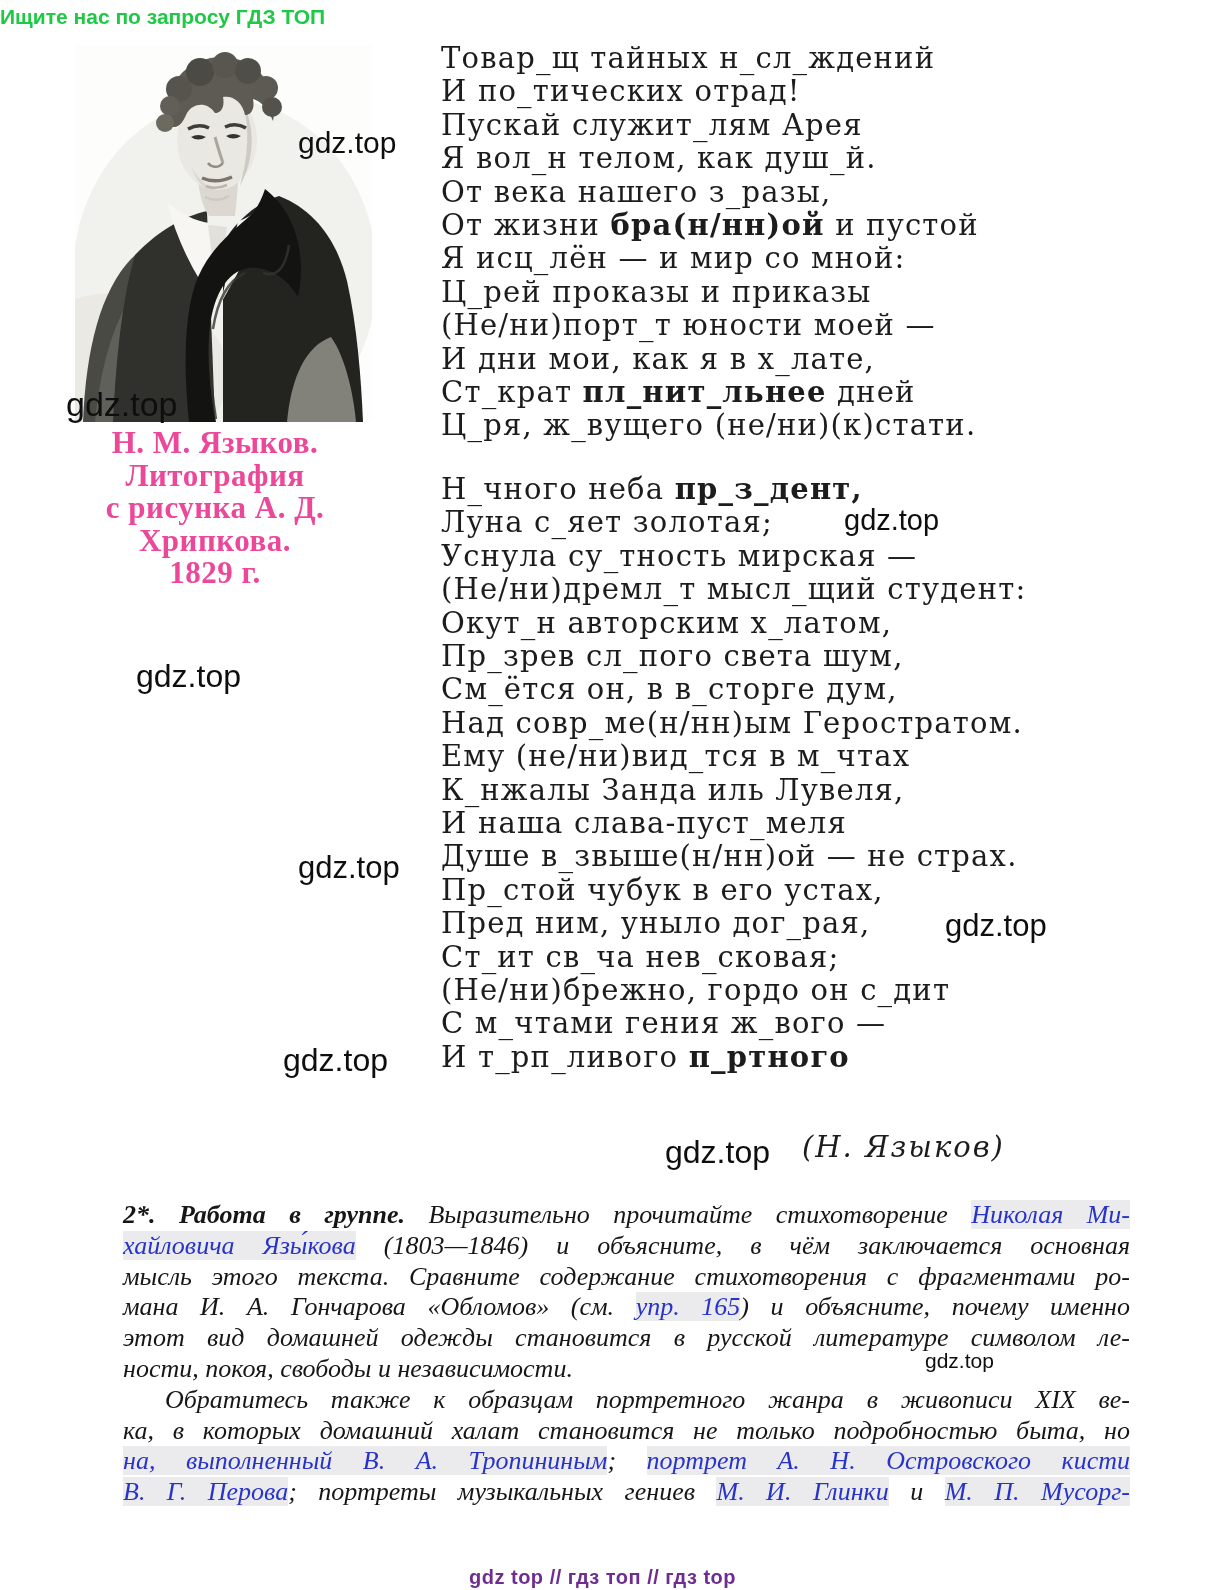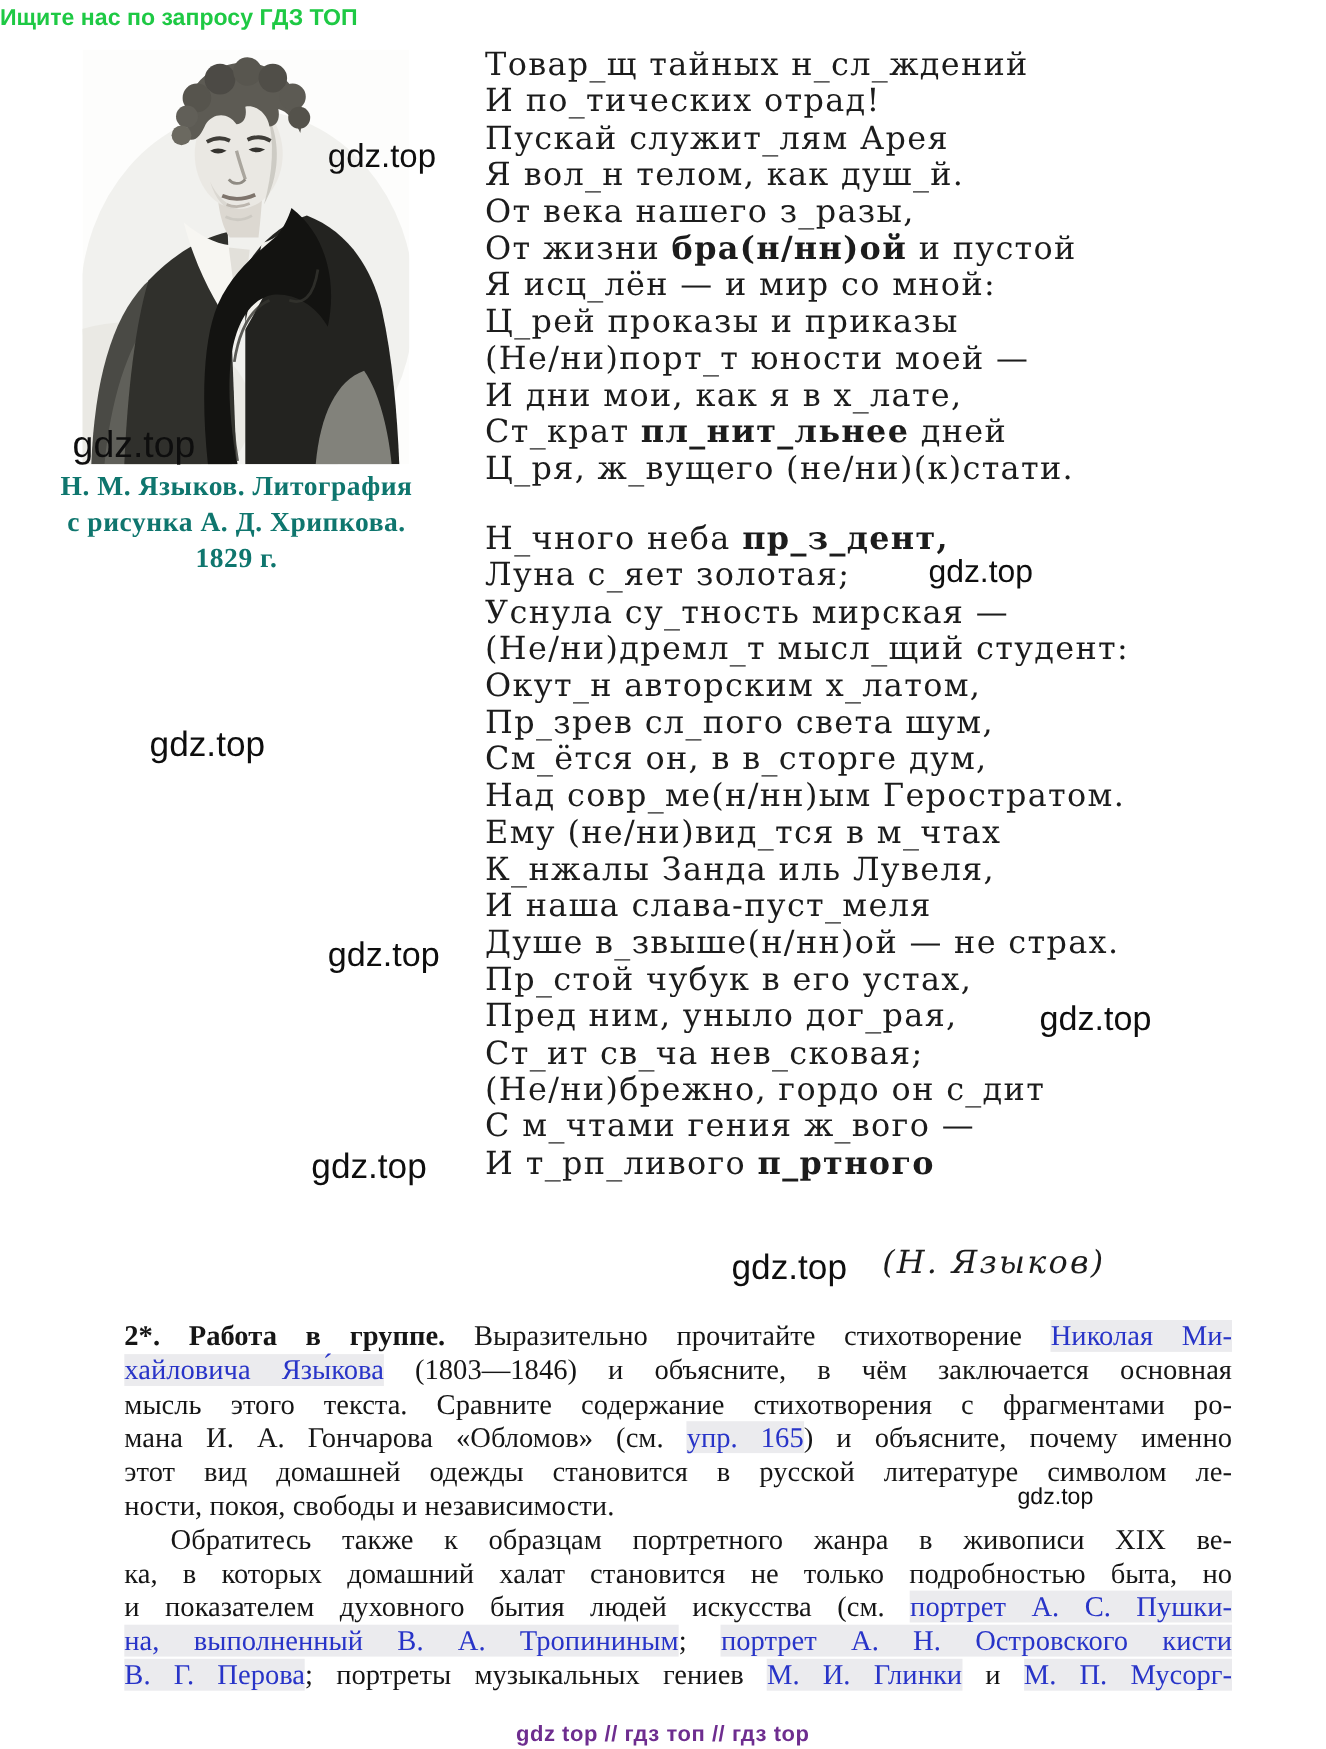--- a/index.html
+++ b/index.html
@@ -19,23 +19,23 @@
     color:var(--banner-green,#1ec944);
   }
   .portrait{
     position:absolute;left:75px;top:45px;width:297px;height:377px;
   }
   .portrait svg{display:block;width:100%;height:100%;}
   .caption{
     position:absolute;left:50px;top:427px;width:330px;
     text-align:center;
     font-weight:bold;
-    font-size:25px;line-height:32.5px;
+    font-size:31px;line-height:32.5px;
     letter-spacing:0.5px;
-    color:#0f766e;
+    color:#ec4899;
   }
   .poem{
     position:absolute;left:441px;top:42px;
     font-family:"DejaVu Serif", serif;
     font-size:29px;line-height:33.4px;
     letter-spacing:1.2px;
     color:#1c1c1c;
     white-space:nowrap;
   }
   .stanza2{margin-top:30px;}
@@ -43,23 +43,24 @@
   .signature{
     position:absolute;left:802px;top:1130px;
     font-family:"DejaVu Serif", serif;
     font-style:italic;
     font-size:29px;
     letter-spacing:2px;
     color:#1c1c1c;
     white-space:nowrap;
   }
   .exercise{
-    position:absolute;left:113px;top:1200px;width:1007px;
+    position:absolute;left:123px;top:1200px;width:1007px;
     font-size:26px;line-height:30.8px;
     color:#161616;
+    font-style:italic;
   }
   .exline{width:100%;}
   .exline.just{text-align:justify;text-align-last:justify;}
   .exline.ind{text-indent:42px;}
   .exline .b{font-weight:bold;}
   .lnk{
     color:var(--link-blue,#2834c8);
     background:var(--link-bg,#ebebee);
     cursor:pointer;
   }
@@ -184,21 +185,20 @@
 
 <div class="exercise">
     <div class="exline just"><span class="b">2*. Работа в группе.</span><span> Выразительно прочитайте стихотворение </span><span class="lnk">Николая Ми-</span></div>
     <div class="exline just"><span class="lnk">хайловича Язы́кова</span><span> (1803—1846) и объясните, в чём заключается основная</span></div>
     <div class="exline just"><span>мысль этого текста. Сравните содержание стихотворения с фрагментами ро-</span></div>
     <div class="exline just"><span>мана И. А. Гончарова «Обломов» (см. </span><span class="lnk">упр. 165</span><span>) и объясните, почему именно</span></div>
     <div class="exline just"><span>этот вид домашней одежды становится в русской литературе символом ле-</span></div>
     <div class="exline"><span>ности, покоя, свободы и независимости.</span></div>
     <div class="exline ind just"><span>Обратитесь также к образцам портретного жанра в живописи XIX ве-</span></div>
     <div class="exline just"><span>ка, в которых домашний халат становится не только подробностью быта, но</span></div>
-    <div class="exline just"><span>и показателем духовного бытия людей искусства (см. </span><span class="lnk">портрет А. С. Пушки-</span></div>
     <div class="exline just"><span class="lnk">на, выполненный В. А. Тропининым</span><span>; </span><span class="lnk">портрет А. Н. Островского кисти</span></div>
     <div class="exline just"><span class="lnk">В. Г. Перова</span><span>; портреты музыкальных гениев </span><span class="lnk">М. И. Глинки</span><span> и </span><span class="lnk">М. П. Мусорг-</span></div>
   </div>
 
 <div>
     <div class="wm" style="left: 298px; top: 128px; font-size: 30px;">gdz.top</div>
     <div class="wm" style="left: 66px; top: 387px; font-size: 34px;">gdz.top</div>
     <div class="wm" style="left: 136px; top: 660px; font-size: 32px;">gdz.top</div>
     <div class="wm" style="left: 844px; top: 506px; font-size: 29px;">gdz.top</div>
     <div class="wm" style="left: 298px; top: 852px; font-size: 31px;">gdz.top</div>

